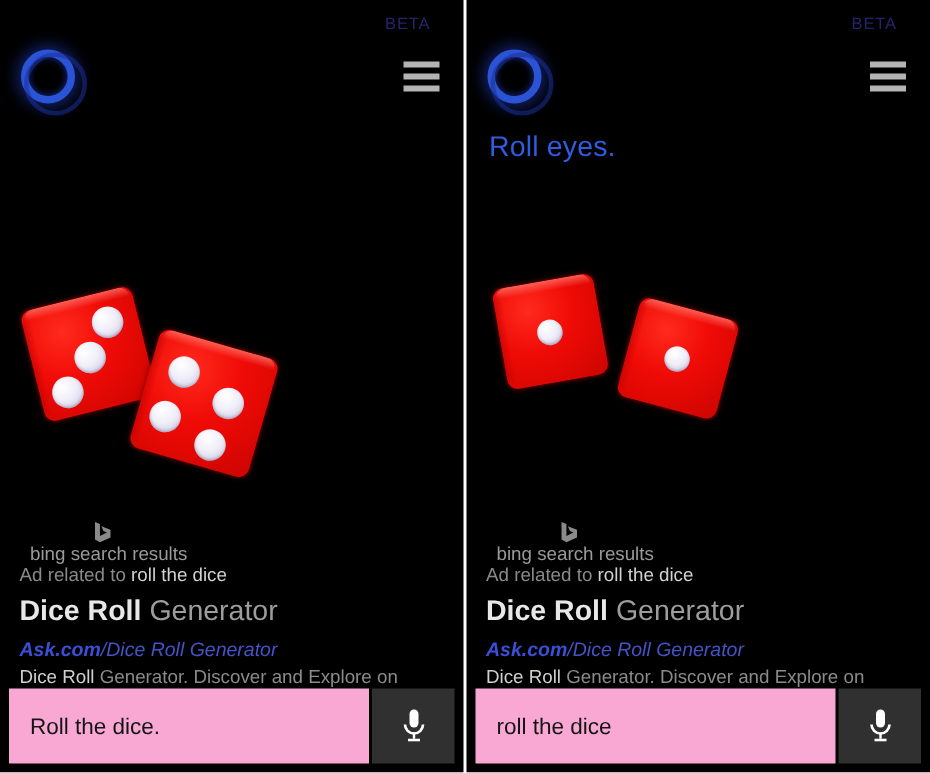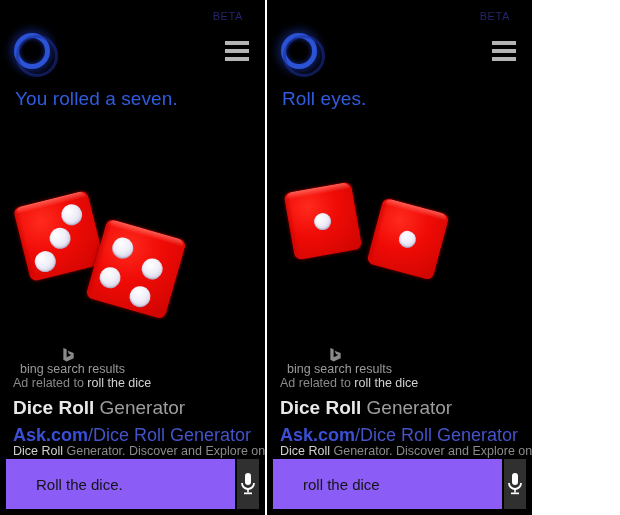--- a/index.html
+++ b/index.html
@@ -4,21 +4,21 @@
 <style>
   * { box-sizing: border-box; margin: 0; padding: 0; }
   html, body {
     width: 620px; height: 515px;
     background: #ffffff;
     font-family: "Liberation Sans", sans-serif;
     overflow: hidden;
   }
   .screens {
     display: flex;
-    width: 532px; height: 515px;
+    width: 620px; height: 515px;
     background: #ffffff;
   }
   .phone {
     position: relative;
     width: 309px;
     height: 515px;
     background: #000000;
     overflow: hidden;
   }
   .phone.right { margin-left: 2px; width: 309px; }
@@ -132,22 +132,23 @@
   .result-title {
     position: absolute;
     left: 13px; top: 397px;
     font-size: 19px;
     color: #9d9d9d;
   }
   .result-title .strong { color: #e8e8e8; font-weight: bold; }
   .result-url {
     position: absolute;
     left: 13px; top: 425px;
-    font-size: 18px;
+    font-size: 13px;
     color: #4453c8;
+    font-style: italic;
   }
   .result-url .domain { color: #3b4fd6; font-weight: bold; }
   .result-desc {
     position: absolute;
     left: 13px; top: 444px;
     font-size: 12.5px;
     color: #8b8b8b;
     white-space: nowrap;
   }
   .result-desc .strong { color: #d0d0d0; }
@@ -155,26 +156,26 @@
   
   .searchbar {
     position: absolute;
     left: 6px; right: 6px; bottom: 6px;
     height: 50px;
     display: flex;
     align-items: stretch;
   }
   .search-input {
     flex: 1;
-    background: #8b5cf6;
+    background: #f9a8d4;
     border: none;
     outline: none;
     font-size: 15px;
     color: #141414;
-    padding-left: 30px;
+    padding-left: 14px;
     font-family: "Liberation Sans", sans-serif;
   }
   .mic-button {
     width: 55px;
     margin-left: 2px;
     background: #303030;
     display: flex;
     align-items: center;
     justify-content: center;
     border: none;
@@ -192,21 +193,20 @@
     <div class="beta">BETA</div>
 
     <div class="cortana-ring"></div>
 
     <div class="hamburger">
       <span></span>
       <span></span>
       <span></span>
     </div>
 
-    <div class="headline">You rolled a seven.</div>
 
     <div class="dice-scene">
 
       <div class="die" style="left:21px; top:48px; width:76px; height:76px; transform: rotate(-14deg);">
         <div class="face">
           <div class="edge-top"></div>
           <div class="edge-left"></div>
           <div class="pip" style="left:45px; top:10px;"></div>
           <div class="pip" style="left:28px; top:30px;"></div>
           <div class="pip" style="left:8px; top:49px;"></div>

